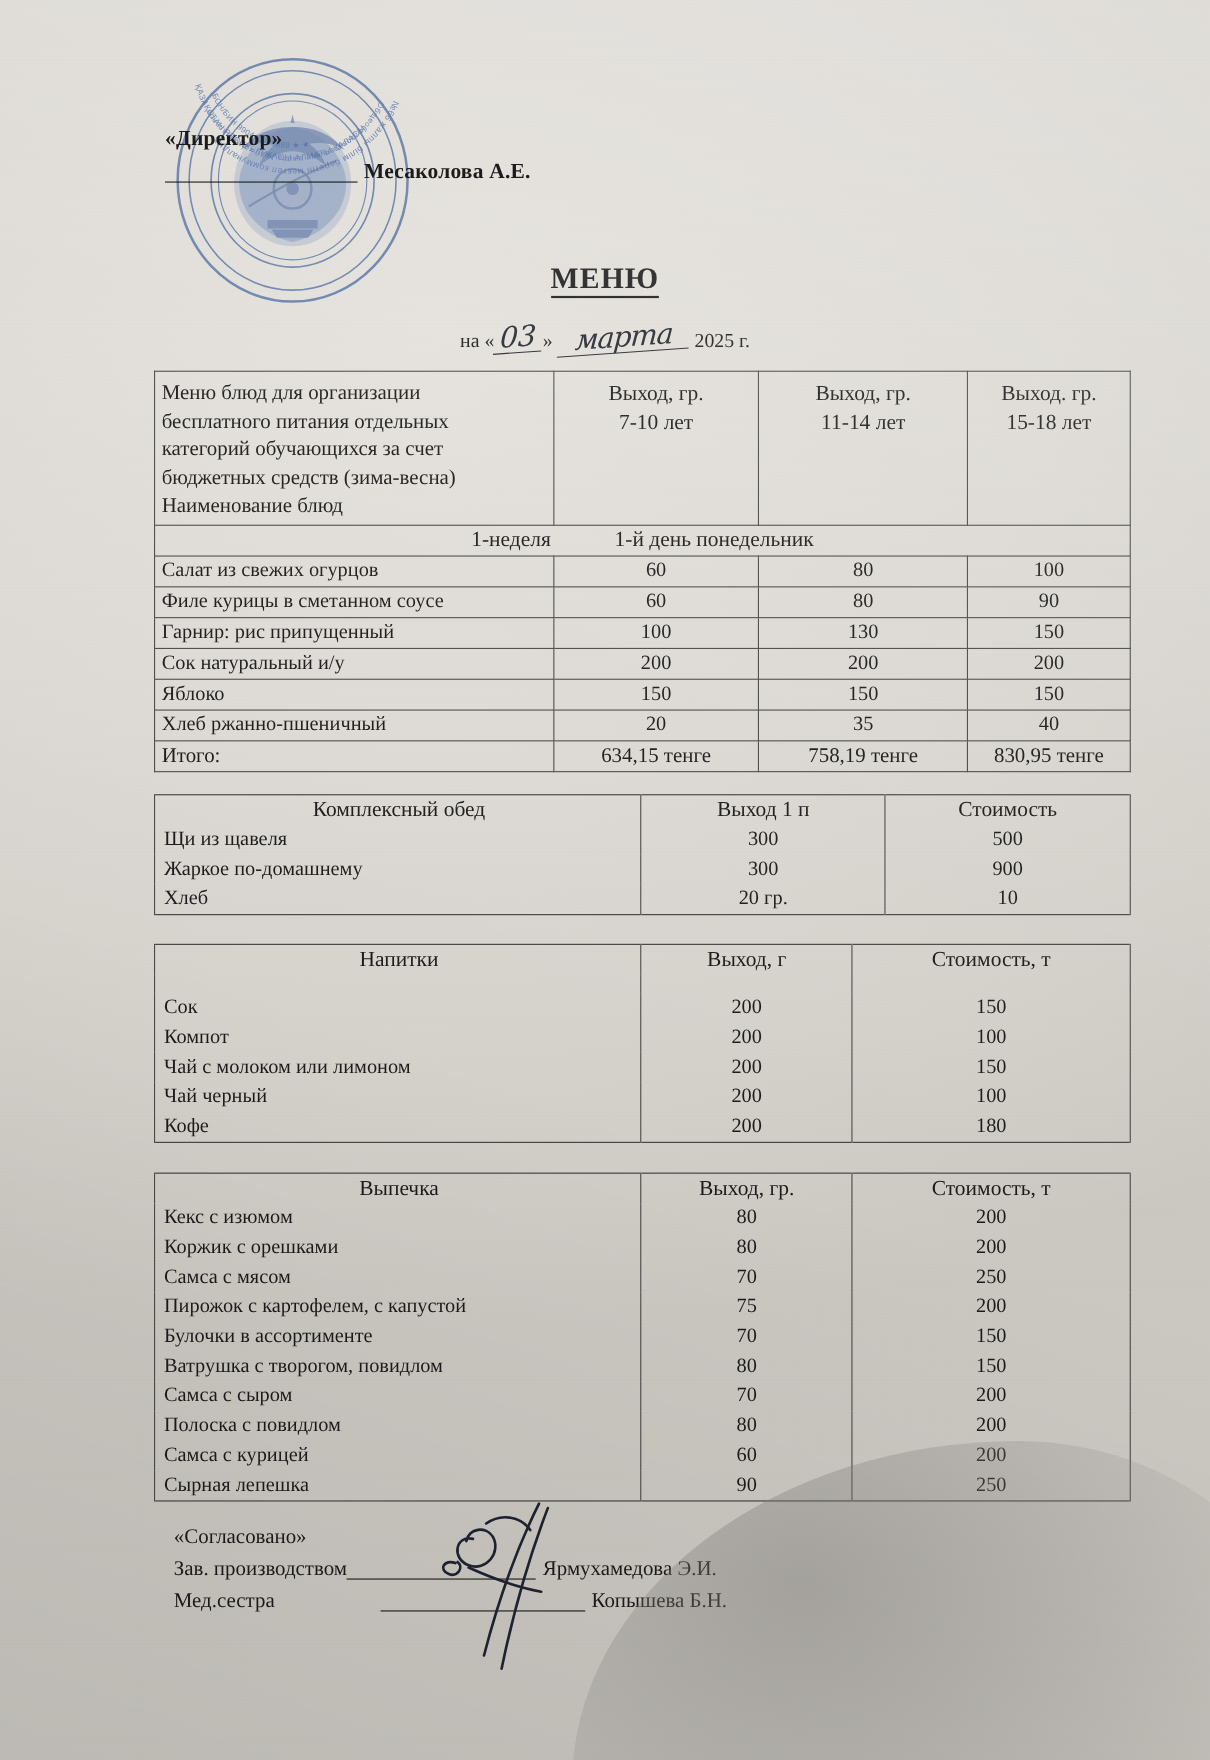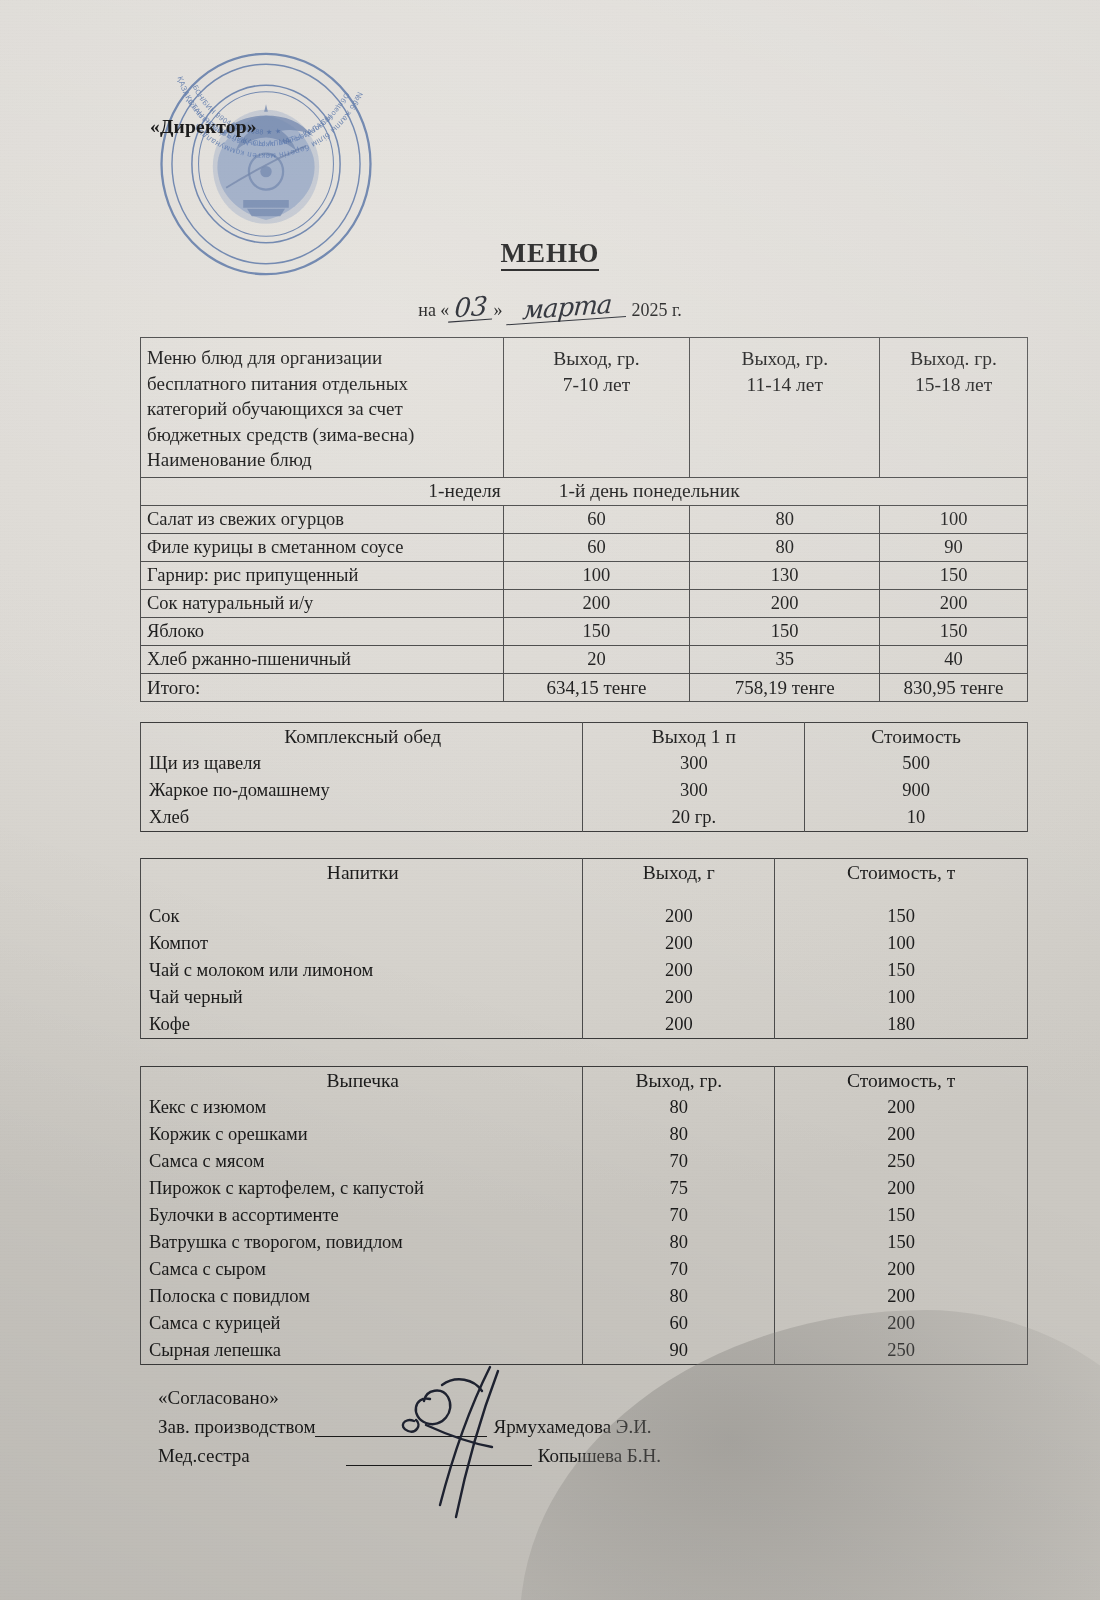--- a/index.html
+++ b/index.html
@@ -200,20 +200,23 @@
         <path d="M96 163 h48 v8 h-48 z"></path>
         <path d="M100 172 h40 l-5 8 h-30 z"></path>
         <path d="M118 70 l2 -8 l2 8 z"></path>
       </g>
       <path d="M78 150 q42 -26 84 -44" stroke="#3f5c93" stroke-width="2" fill="none" opacity="0.75"></path>
     </g>
   </svg>
 
   <div id="approve-block">
     <div class="ln">«Директор»</div>
+    <div class="ln">
+      <span id="sig-line-dir"></span><span>Месаколова А.Е.</span>
+    </div>
   </div>
 
   <div id="doc-title">
     <span>МЕНЮ</span>
   </div>
 
   <div id="date-line">
     <span>на «</span><span class="hand day">03</span><span>»</span>
     <span class="hand mon">марта</span>
     <span>2025 г.</span>

